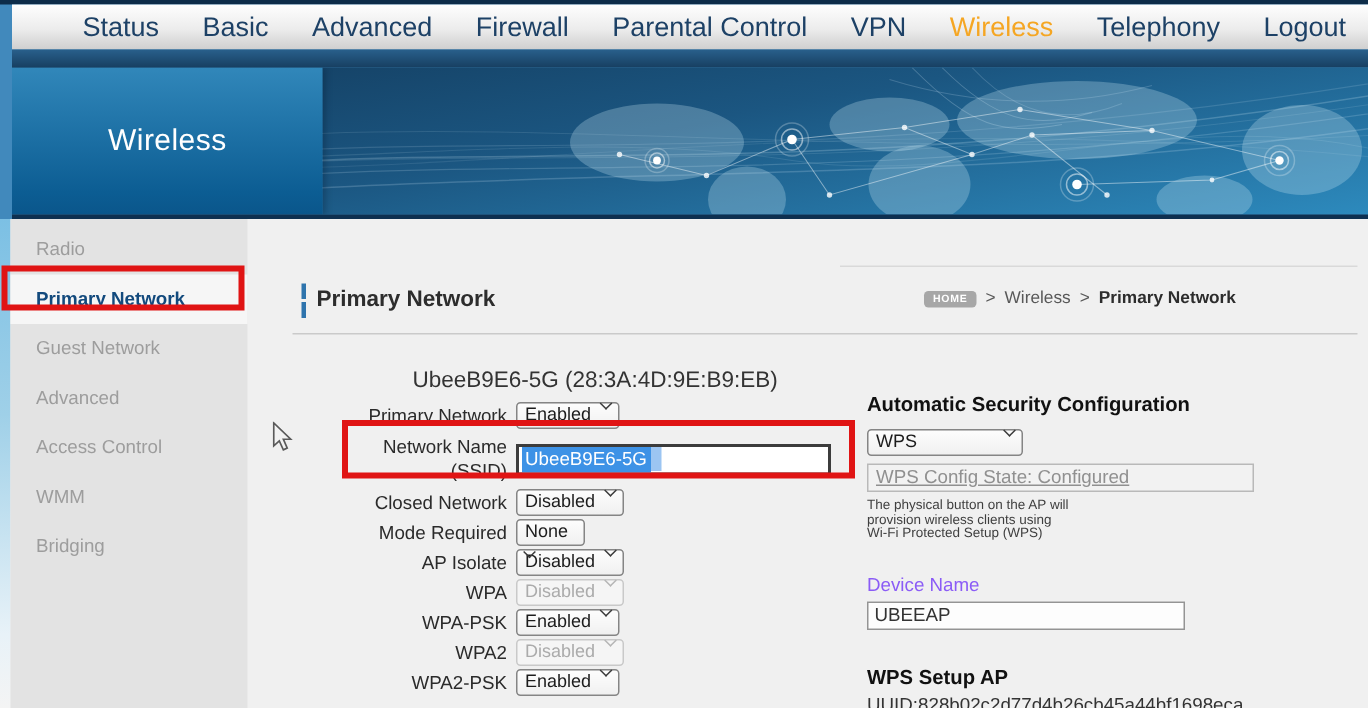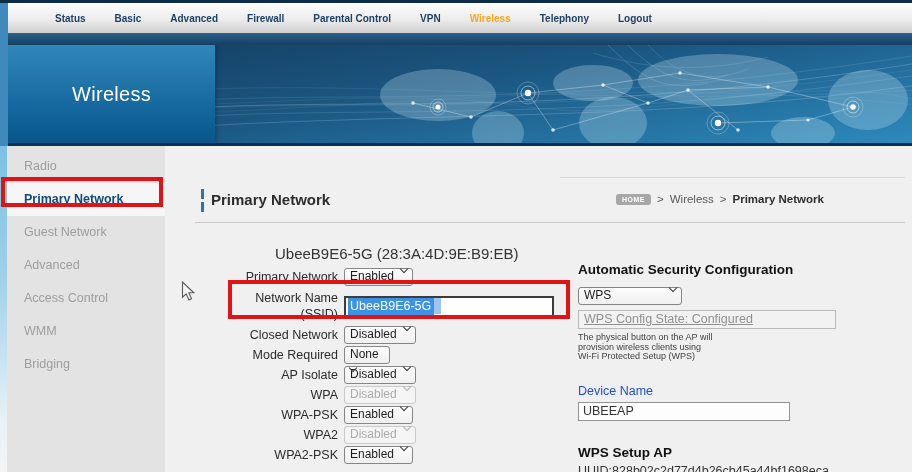--- a/index.html
+++ b/index.html
@@ -5,21 +5,21 @@
   * { margin:0; padding:0; box-sizing:border-box; }
   html,body { width:912px; height:472px; overflow:hidden; }
   .page { position:relative; width:912px; height:472px; overflow:hidden;
           background:#4189bc; font-family:"Liberation Sans", sans-serif; }
 
   
   .topline { position:absolute; top:0; left:0; right:0; height:3px; background:#0d2c49; }
   .topnav { position:absolute; top:3px; left:8px; right:0; height:30px;
             background:linear-gradient(#fefefe,#ececec 55%,#cfcfcf);
             display:flex; align-items:center; padding-left:47px; gap:29px; }
-  .nav-item { font-size:10px; font-weight:bold; color:#1d4166; cursor:pointer; white-space:nowrap; }
+  .nav-item { font-size:18px; font-weight:normal; color:#1d4166; cursor:pointer; white-space:nowrap; }
   .nav-item.active { color:#f5a623; }
   .navbar2 { position:absolute; top:33px; left:8px; right:0; height:12px;
              background:linear-gradient(#29608c,#173f61); }
 
   
   .banner { position:absolute; top:45px; left:8px; right:0; height:98px;
             background:linear-gradient(170deg,#133c5e 0%,#1b5681 45%,#2d8abd 100%); overflow:hidden; }
   .banner svg.mesh { position:absolute; top:0; left:0; width:100%; height:100%; }
   .banner-box { position:absolute; top:0; left:0; width:207px; height:98px;
                 background:linear-gradient(180deg,#3187ba,#0c5d93 85%,#0a568b);
@@ -72,21 +72,21 @@
   .ssid-box .sel { font-size:12.5px; color:#fff; background:#3d92e6; padding:1px 3px 2px 2px; }
   .selcaret { width:7px; height:16px; background:#9cc5f2; }
 
   
   .right-col { position:absolute; left:413px; top:116px; width:300px; }
   .sec-heading { font-size:13.5px; font-weight:bold; color:#111; margin-bottom:8px; }
   .wps-select { margin-left:0; }
   .wps-state { margin-top:5px; width:258px; height:19px; border:1px solid #b9b9b9;
                background:#f2f2f2; color:#909090; font-size:12.5px; line-height:17px; padding-left:5px;text-decoration:underline; }
   .wps-help { margin-top:4px; font-size:9px; line-height:9.5px; color:#3f3f3f; white-space:pre-line; }
-  .dev-label { margin-top:22px; font-size:12.5px; color:#1d4ed8; }
+  .dev-label { margin-top:22px; font-size:12.5px; color:#8b5cf6; }
   .dev-input { margin-top:4px; width:212px; height:19px; border:1px solid #949494;
                background:#fdfdfd; font-size:12.5px; line-height:17px; color:#333; padding-left:4px; }
   .wps-setup-heading { margin-top:24px; font-size:13.5px; font-weight:bold; color:#111; }
   .uuid { margin-top:4px; font-size:12.5px; color:#333; white-space:nowrap; }
 
   
   .redbox { position:absolute; border:4px solid #e01414; z-index:5; pointer-events:none; }
   .redbox-sidebar { left:1px; top:177px; width:162px; height:30px; }
   .redbox-ssid { left:228px; top:280px; width:342px; height:39px; }
   .cursor { position:absolute; left:181px; top:281px; z-index:6; pointer-events:none; }

